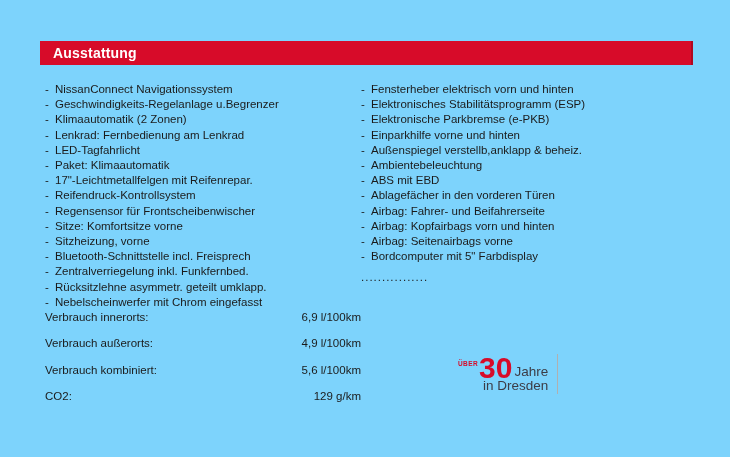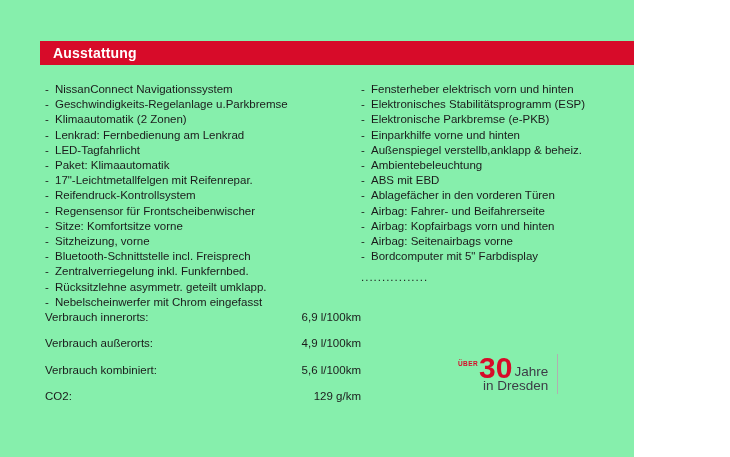--- a/index.html
+++ b/index.html
@@ -2,21 +2,21 @@
 <html><head>
 <meta charset="utf-8">
 <style>
   * { margin:0; padding:0; box-sizing:border-box; }
   html,body { background:#ffffff; }
   body {
     width:730px; height:457px;
     font-family:"Liberation Sans", sans-serif;
     color:#1b1b1b;
   }
-  .page { position:relative; width:634px; height:457px; background:#86efac; overflow:hidden; }
+  .page { position:relative; width:730px; height:457px; background:#7dd3fc; overflow:hidden; }
 
   
   .header-bar {
     position:absolute; left:40px; top:41px; width:653px; height:24px;
     background:#d70b29; border-right:2px solid #b00822;
     color:#ffffff; font-size:14px; font-weight:bold; line-height:24px;
     padding-left:13px; letter-spacing:0.2px;
   }
 
   
@@ -73,21 +73,21 @@
 <div class="page">
 
   <div class="header-bar">
     <span>Ausstattung</span>
   </div>
 
   <div class="features">
     <ul class="feature-col left">
 
     <li class="feature-item">NissanConnect Navigationssystem</li>
-        <li class="feature-item">Geschwindigkeits-Regelanlage u.Parkbremse</li>
+        <li class="feature-item">Geschwindigkeits-Regelanlage u.Begrenzer</li>
         <li class="feature-item">Klimaautomatik (2 Zonen)</li>
         <li class="feature-item">Lenkrad: Fernbedienung am Lenkrad</li>
         <li class="feature-item">LED-Tagfahrlicht</li>
         <li class="feature-item">Paket: Klimaautomatik</li>
         <li class="feature-item">17"-Leichtmetallfelgen mit Reifenrepar.</li>
         <li class="feature-item">Reifendruck-Kontrollsystem</li>
         <li class="feature-item">Regensensor für Frontscheibenwischer</li>
         <li class="feature-item">Sitze: Komfortsitze vorne</li>
         <li class="feature-item">Sitzheizung, vorne</li>
         <li class="feature-item">Bluetooth-Schnittstelle incl. Freisprech</li>

